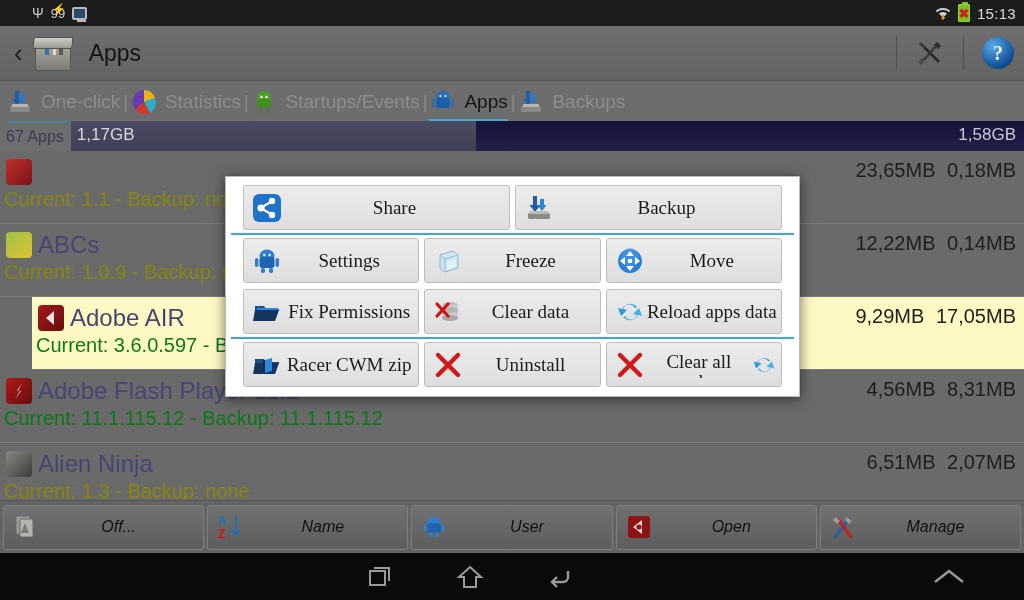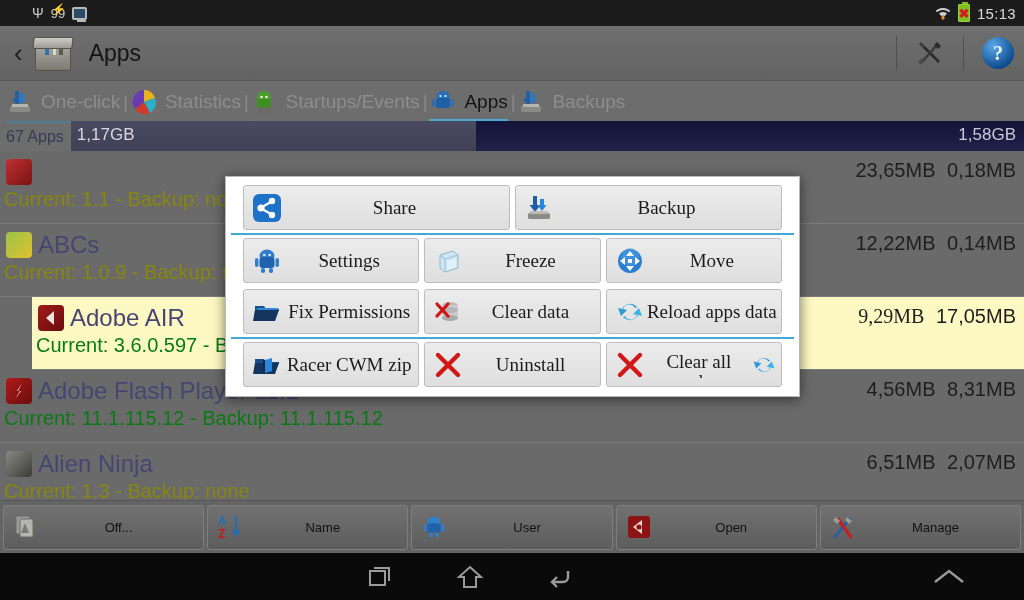--- a/index.html
+++ b/index.html
@@ -136,21 +136,21 @@
     position: absolute; top: 500px; left: 0; width: 1024px; height: 53px;
     background: #646464; display: flex; align-items: center;
     padding: 0 3px; gap: 3px; border-top: 1px solid #565656;
   }
   .bbtn {
     flex: 1; height: 45px; display: flex; align-items: center;
     background: linear-gradient(#717171, #5d5d5d);
     border: 1px solid #7e7e7e; border-radius: 3px; min-width: 0;
   }
   .bbtn .bico { width: 28px; height: 28px; flex: none; margin-left: 8px; position: relative; }
-  .bbtn .blabel { flex: 1; text-align: center; font-size: 13px; color: #121212; padding-right: 6px; }
+  .bbtn .blabel { flex: 1; text-align: center; font-size: 16px; color: #121212; padding-right: 6px; font-style: italic; }
 
   
   .navbar {
     position: absolute; top: 553px; left: 0; width: 1024px; height: 47px;
     background: #0a0a0a; display: flex; align-items: center;
   }
   .navbtn { width: 90px; display: flex; align-items: center; justify-content: center; }
   .nav-expand { margin-left: auto; margin-right: 30px; }
 
   svg { display: block; }
@@ -323,21 +323,21 @@
     <div class="row selected">
       <div class="row-top">
         <span class="appicon" style="background:linear-gradient(135deg,#a01a1a,#6a0d0d);">
           <svg width="26" height="26" viewBox="0 0 26 26" style="position:absolute;left:0;top:0">
             <path d="M16 6 L8 13 L16 20 Z" fill="#f0e0e0"></path>
           </svg>
         </span>
         <span class="appname">Adobe AIR</span>
       </div>
       <span class="sizes">
-        <span style="margin-right: 6px; font-family: Liberation Serif, serif;">9,29MB</span>
+        <span style="margin-right: 6px;">9,29MB</span>
         <span>17,05MB</span>
       </span>
       <div class="row-sub sub-ok">Current: 3.6.0.597 - Backup: 3.6.0.597</div>
     </div>
 
     <div class="row">
       <div class="row-top">
         <span class="appicon" style="background:linear-gradient(135deg,#b01a1a,#6a0d0d);">
           <svg width="26" height="26" viewBox="0 0 26 26" style="position:absolute;left:0;top:0">
             <path d="M16 5 L11 13 L14 13 L9 21 L15 13 L12 13 Z" fill="#f4f4f4"></path>

